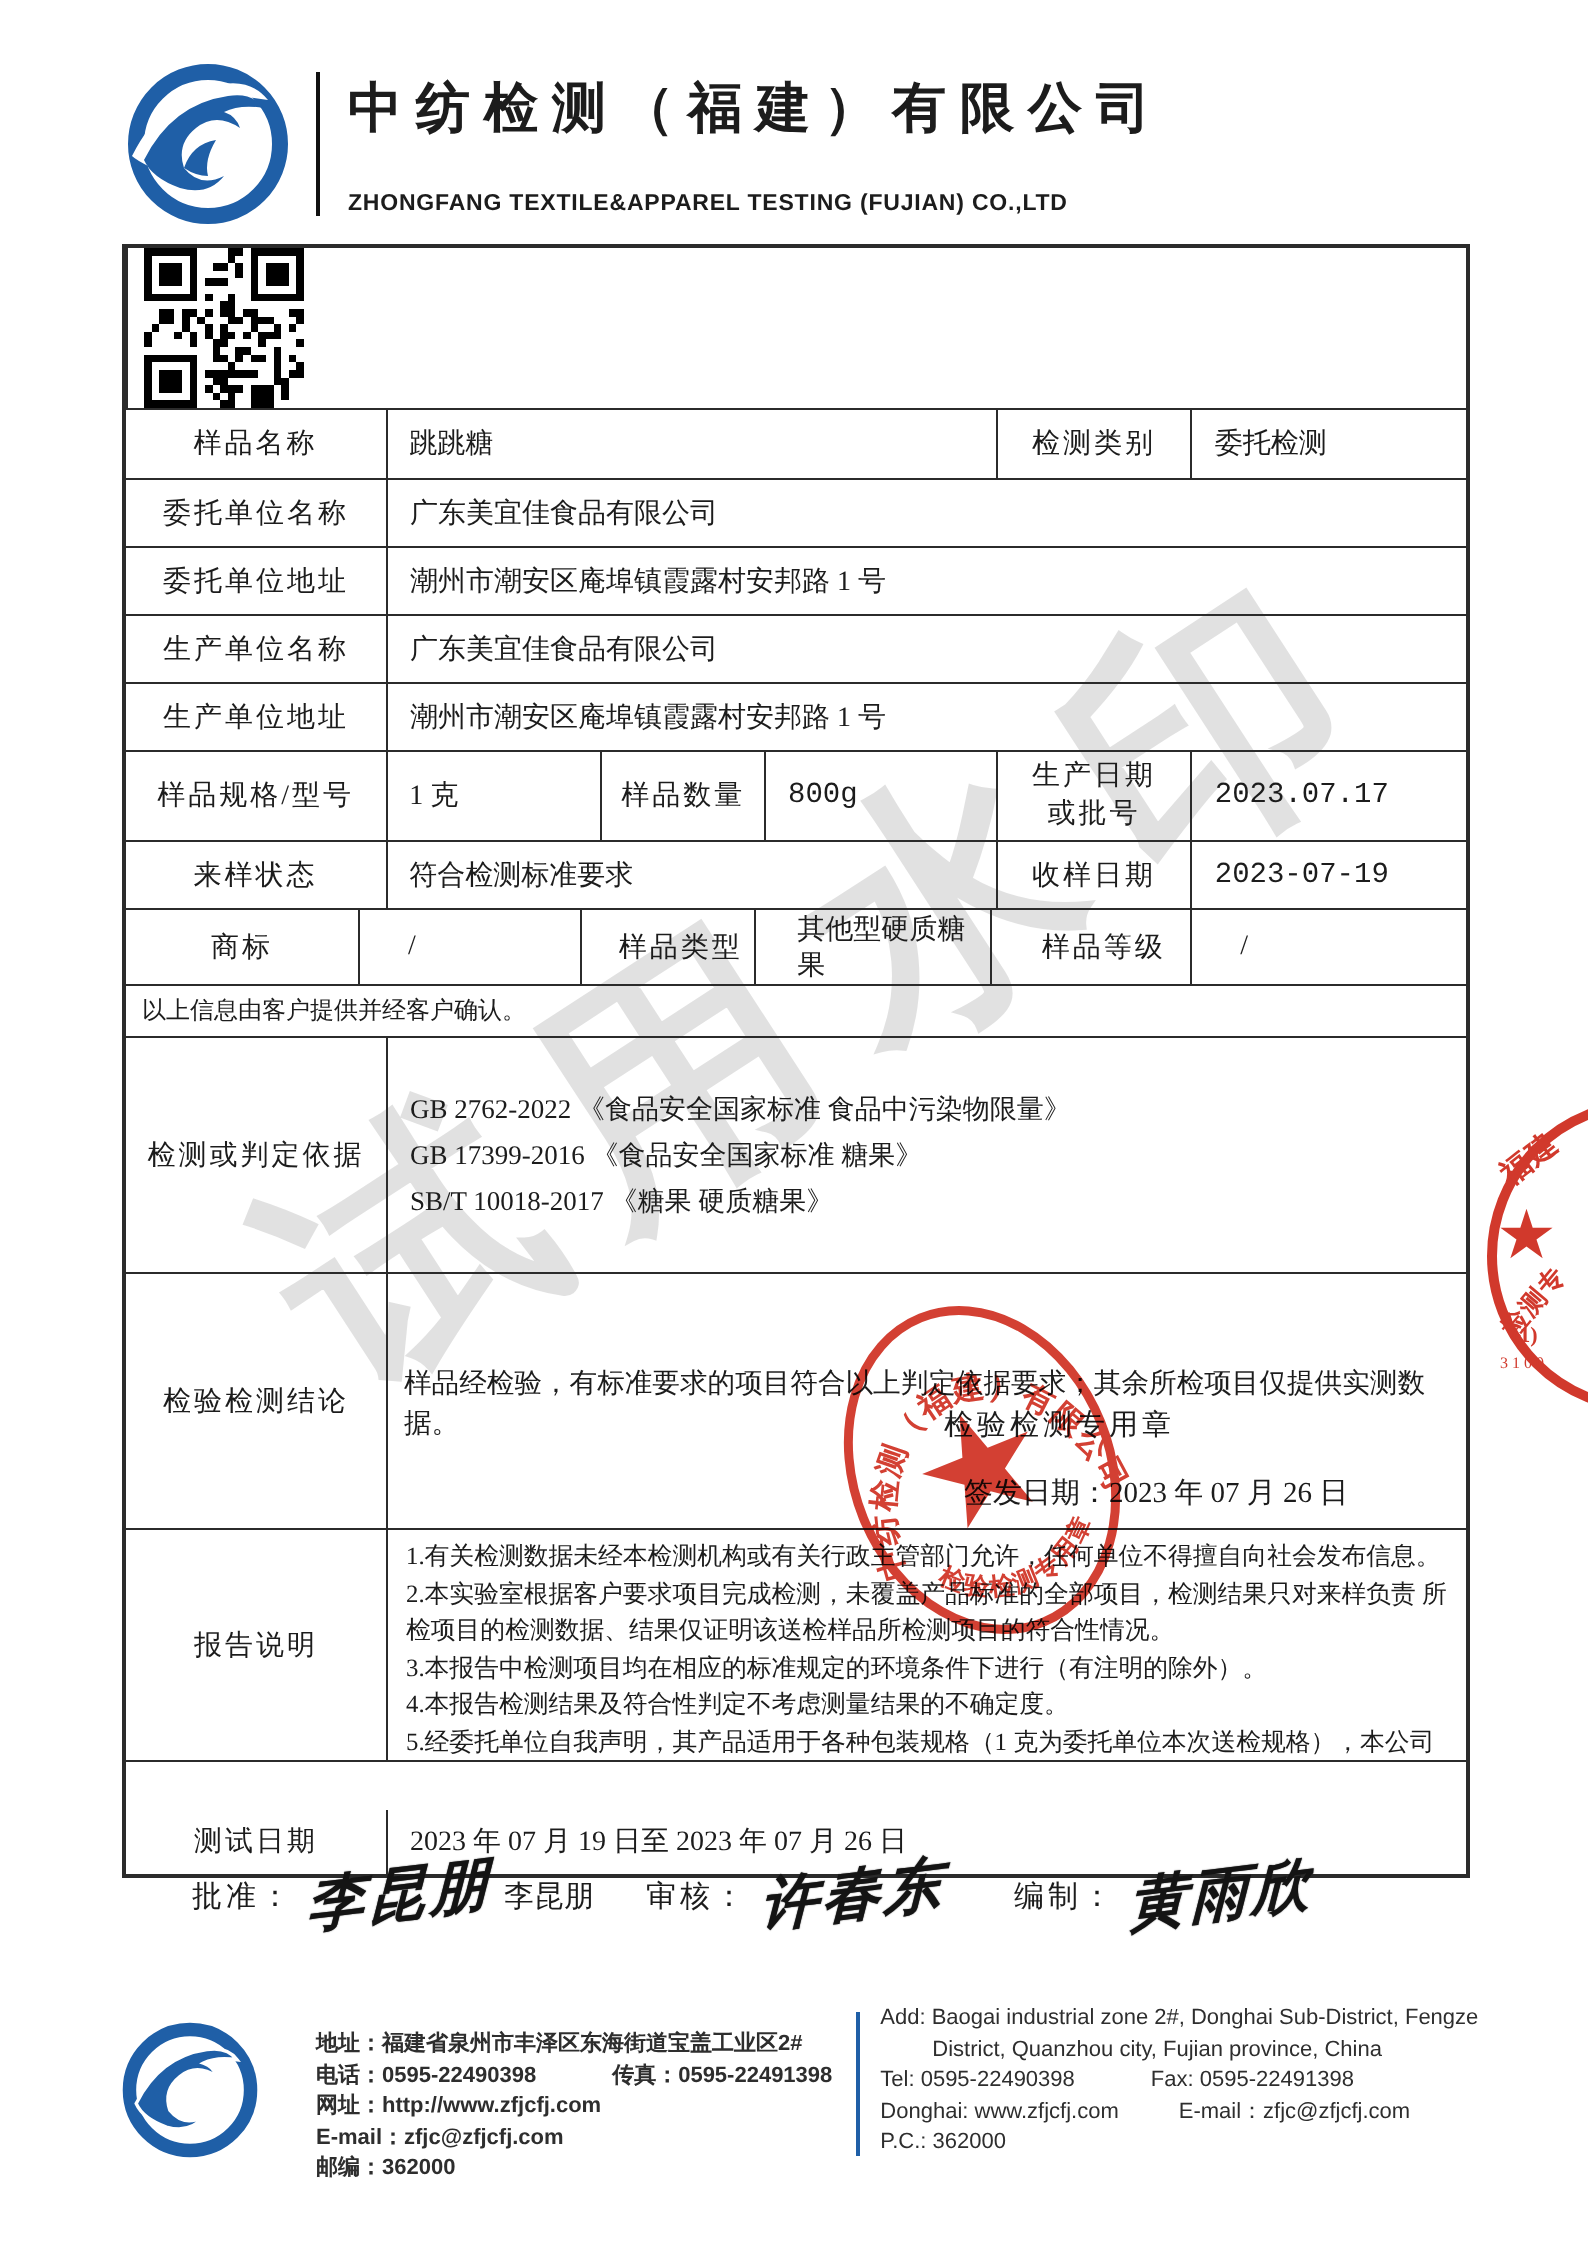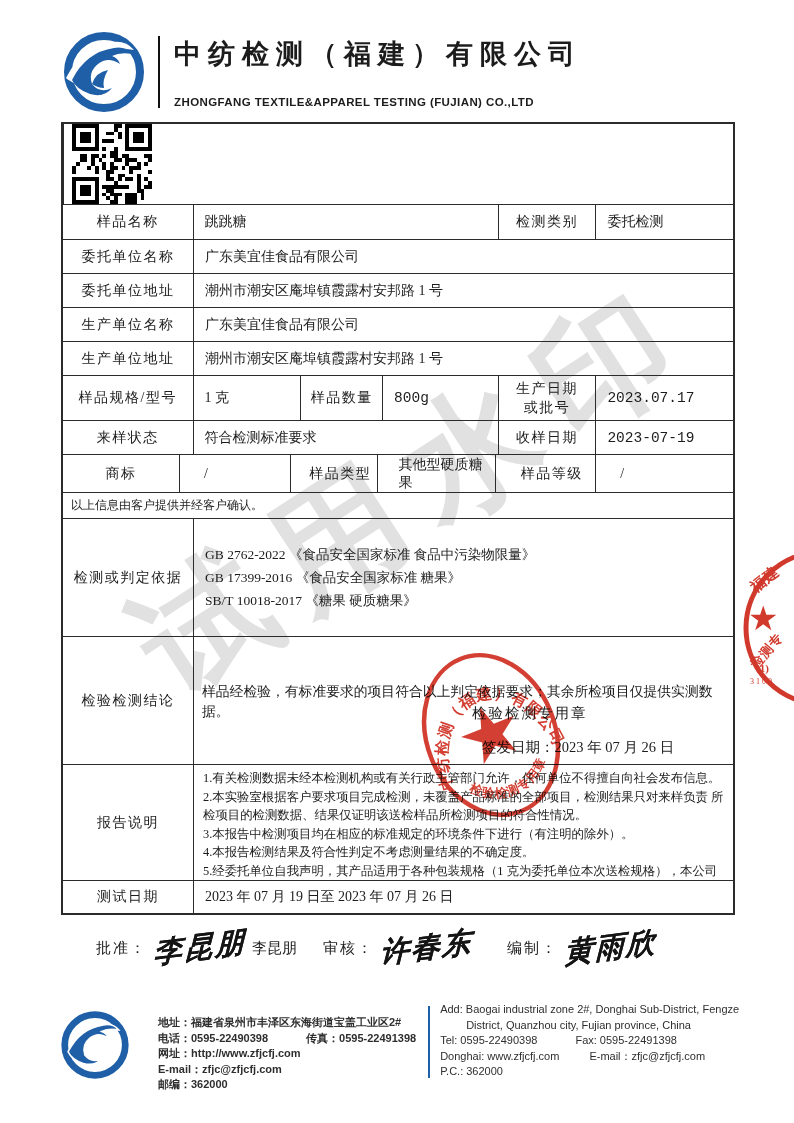--- a/index.html
+++ b/index.html
@@ -13,21 +13,21 @@
   
   .hdr{position:absolute;left:60px;top:28px;display:flex;align-items:center;}
   .hdr .logo{width:88px;height:88px;}
   .hdr .vline{width:2px;height:72px;background:#111;margin:0 14px 0 10px;}
   .hdr .cn{font-size:27px;font-weight:bold;letter-spacing:7px;font-family:"Liberation Sans",sans-serif;}
   .hdr .en{font-size:11.5px;font-weight:bold;letter-spacing:.4px;margin-top:24px;font-family:"Liberation Sans",sans-serif;}
 
   
   .tbl{position:absolute;left:61px;top:122px;width:674px;border:2px solid var(--line);font-size:14px;}
   .tr{display:flex;border-bottom:1px solid var(--line);}
-  .tr:last-child{border-bottom:none;}
+  .tr:last-child{border-bottom:none;margin-top:24px;}
   .td{border-right:1px solid var(--line);display:flex;align-items:center;padding:2px 8px;overflow:hidden;}
   .td:last-child{border-right:none;}
   .lbl{justify-content:center;text-align:center;letter-spacing:1.5px;padding:2px 2px;}
   .val{padding-left:11px;}
   .mono{font-family:"Liberation Mono","DejaVu Sans Mono",monospace;font-size:14.5px;}
   .pre{white-space:pre-line;text-align:center;line-height:19px;}
 
   .band-top{display:flex;border-bottom:1px solid var(--line);}
   .band-left{width:577px;}
   .band-qr{width:97px;border-left:1px solid var(--line);display:flex;align-items:center;justify-content:center;}

